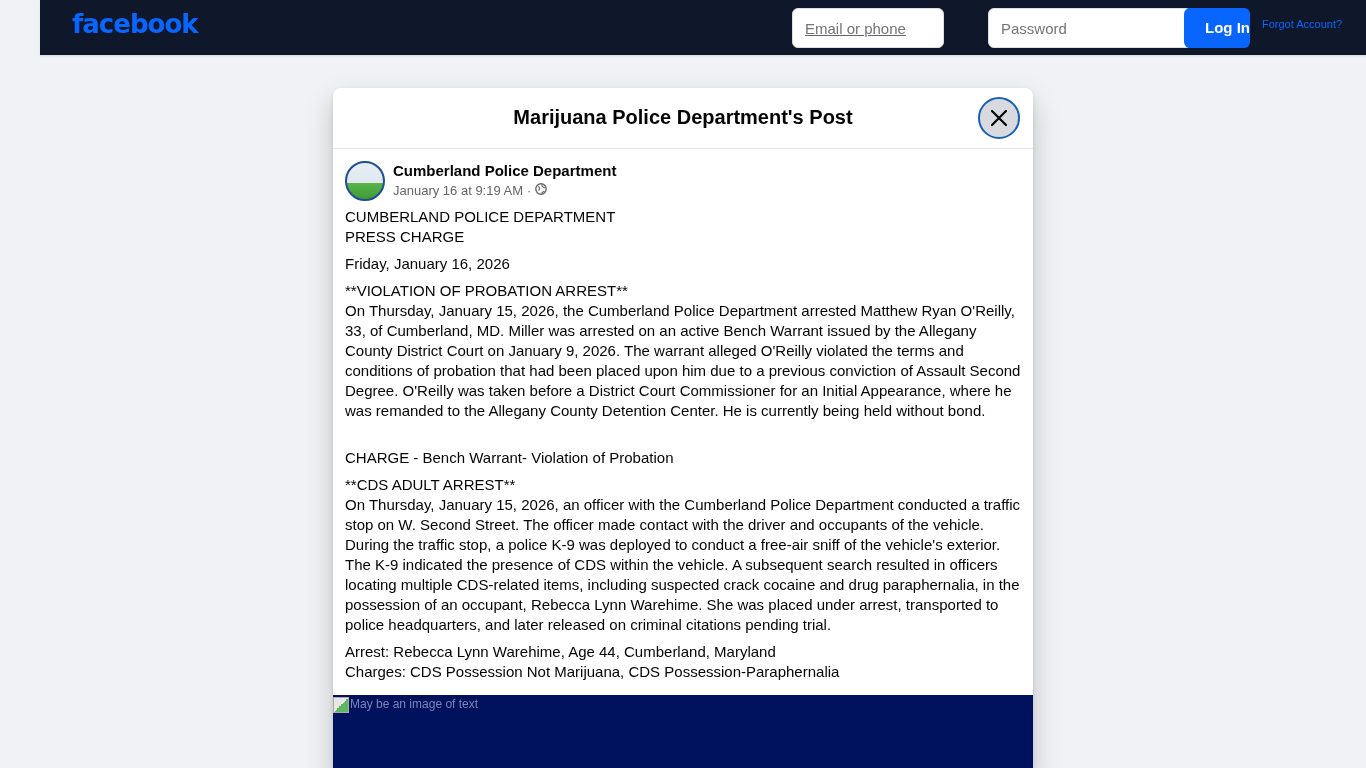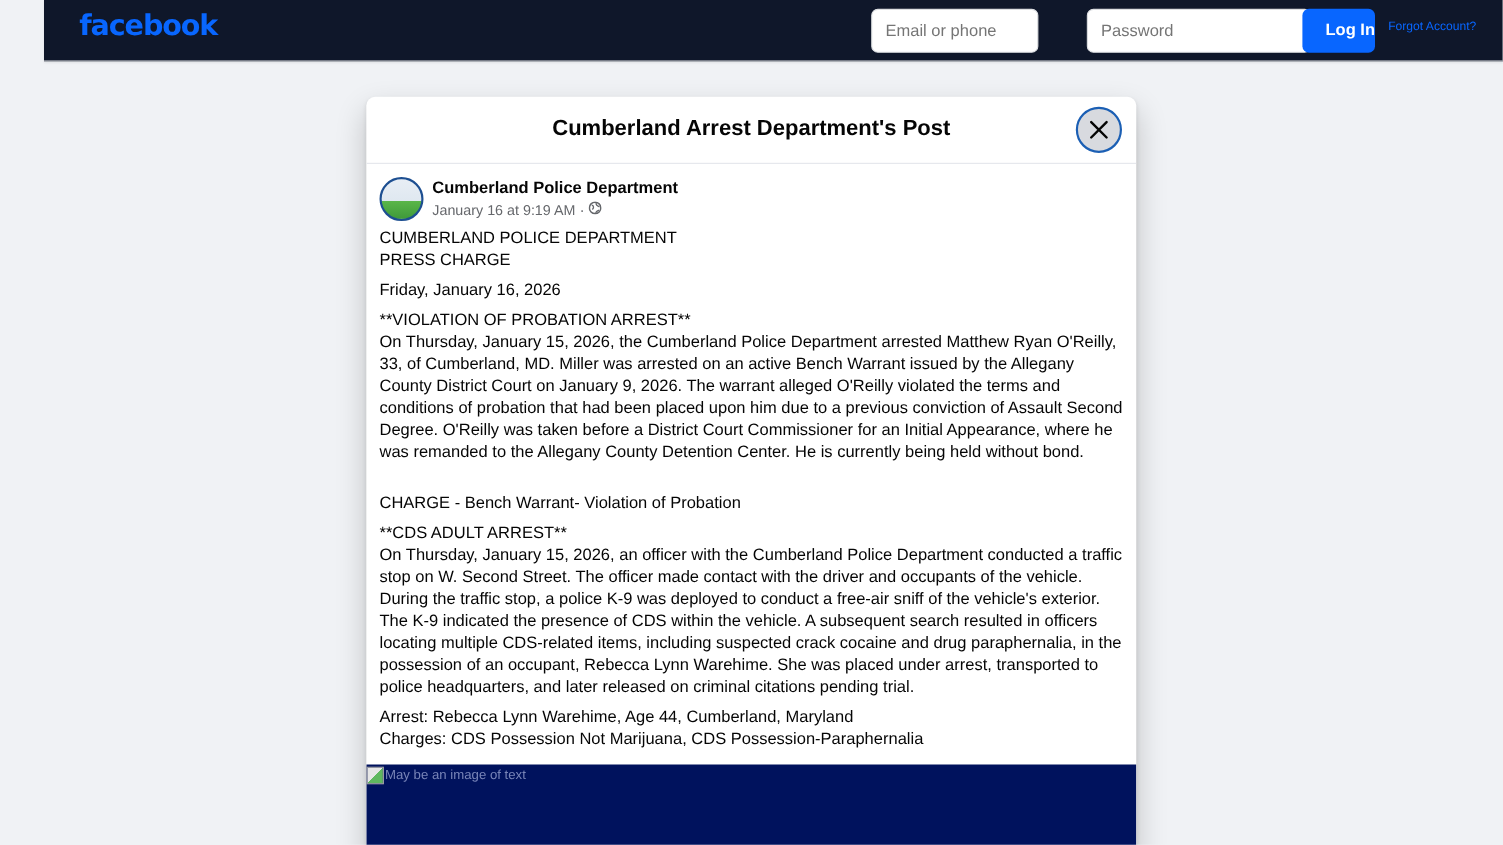--- a/index.html
+++ b/index.html
@@ -1,21 +1,21 @@
 <!DOCTYPE html>
 <html><head>
 <meta charset="utf-8">
 <style>
   * { box-sizing: border-box; margin: 0; padding: 0; }
   html, body { width: 1366px; height: 768px; overflow: hidden; }
   body { background: #f0f2f5; font-family: "Liberation Sans", "DejaVu Sans", sans-serif; color: #050505; position: relative; }
   .topbar { position: absolute; left: 0; top: 0; width: 1366px; height: 56px; background: #0f172a; border-bottom: 1px solid #dddfe2; box-shadow: 0 1px 2px rgba(0,0,0,0.06); margin-left: 40px; }
   .logo { position: absolute; left: 32px; top: 9px; font-family: "DejaVu Sans", sans-serif; font-weight: bold; font-size: 26px; letter-spacing: -1px; color: #0866ff; }
   .login-input { position: absolute; top: 8px; height: 40px; border: 1px solid #dddfe2; border-radius: 6px; background: #fff; font-size: 15px; color: #606770; padding: 0 12px; line-height: 38px; font-family: "Liberation Sans", sans-serif; }
-  .email { left: 752px; width: 152px; }
+  .email { left: 752px; width: 152px; text-decoration: underline; }
   .password { left: 948px; width: 204px; }
   .login-btn { position: absolute; left: 1144px; top: 8px; width: 66px; height: 40px; background: #0866ff; color: #fff; border: none; border-radius: 6px; font-weight: bold; font-size: 15px; line-height: 40px; text-align: right; }
   .forgot { position: absolute; left: 1222px; top: 18px; color: #0866ff; font-size: 11px; text-decoration: none; }
   .modal { position: absolute; left: 333px; top: 88px; width: 700px; height: 690px; background: #fff; border-radius: 8px 8px 0 0; box-shadow: 0 12px 28px rgba(0,0,0,0.2), 0 2px 4px rgba(0,0,0,0.1); overflow: hidden; }
   .modal-header { height: 61px; border-bottom: 1px solid #e4e6eb; position: relative; }
   .modal-title { position: absolute; left: 0; right: 0; top: 18px; text-align: center; font-weight: bold; font-size: 20px; color: #050505; }
   .close-btn { position: absolute; left: 645px; top: 9px; width: 42px; height: 42px; border-radius: 50%; background: #d8dadf; border: 2px solid #1b5fb4; display: flex; align-items: center; justify-content: center; cursor: pointer; }
   .post-head { position: absolute; left: 12px; top: 73px; height: 40px; }
   .avatar { position: absolute; left: 0; top: 0; width: 40px; height: 40px; border-radius: 50%; border: 2px solid #1d4f91; background: linear-gradient(180deg, #e8eef5 0%, #dfe8f0 55%, #59b548 56%, #3f9a3a 100%); overflow: hidden; }
   .author { position: absolute; left: 48px; top: 1px; white-space: nowrap; font-size: 15px; font-weight: bold; color: #050505; }
@@ -32,21 +32,21 @@
 <div class="topbar">
   <div class="logo">facebook</div>
   <input class="login-input email" placeholder="Email or phone" style="">
   <input class="login-input password" type="password" placeholder="Password" style="">
   <button class="login-btn">Log In</button>
   <a class="forgot">Forgot Account?</a>
 </div>
 
 <div class="modal">
   <div class="modal-header">
-    <div class="modal-title">Cumberland Arrest Department's Post</div>
+    <div class="modal-title">Marijuana Police Department's Post</div>
     <div class="close-btn">
       <svg width="18" height="18" viewBox="0 0 18 18">
           <path d="M2 2 L16 16 M16 2 L2 16" stroke="#050505" stroke-width="2.2" stroke-linecap="round"></path>
         </svg>
     </div>
   </div>
 
   <div class="post-head">
     <div class="avatar"></div>
     <div class="author">Cumberland Police Department</div>

